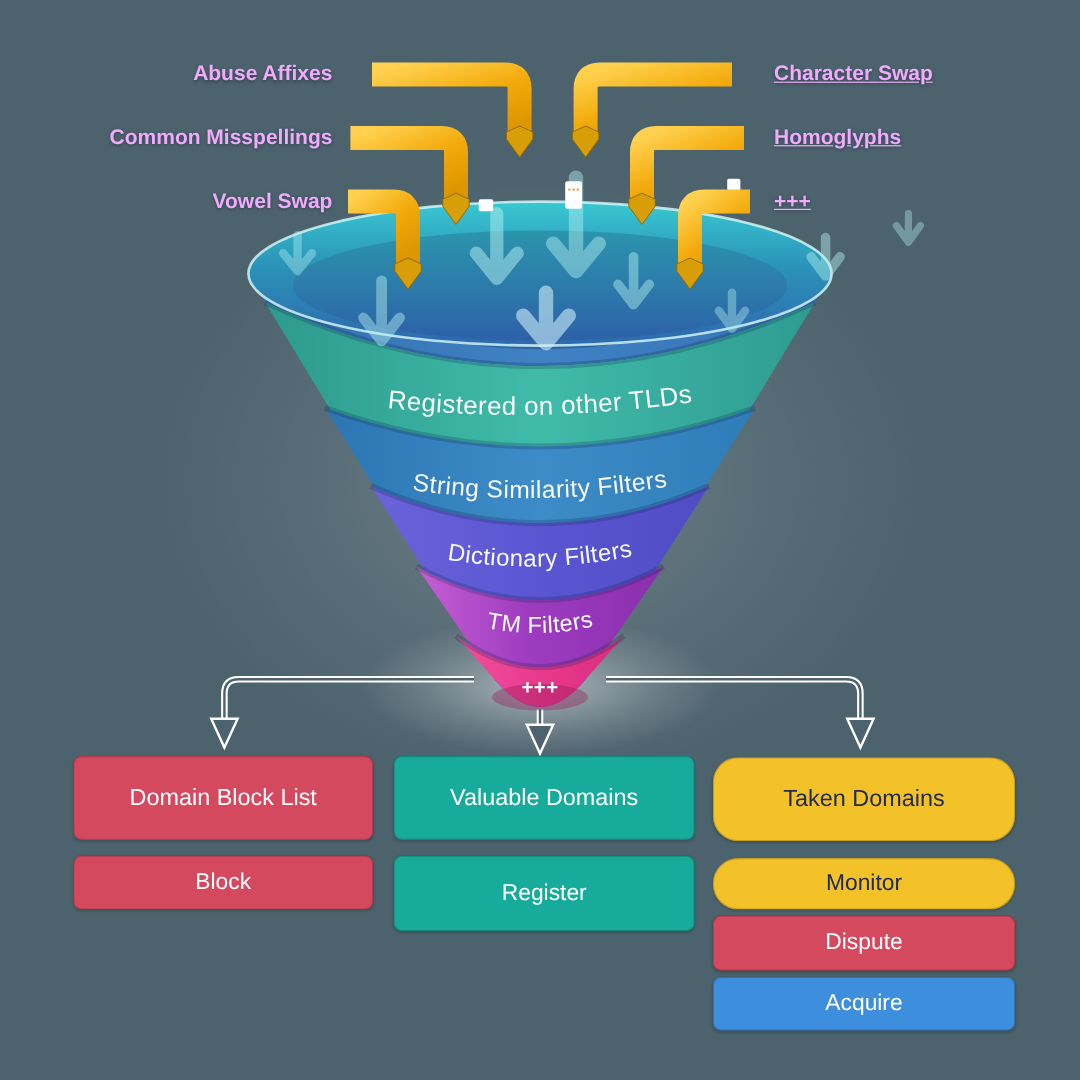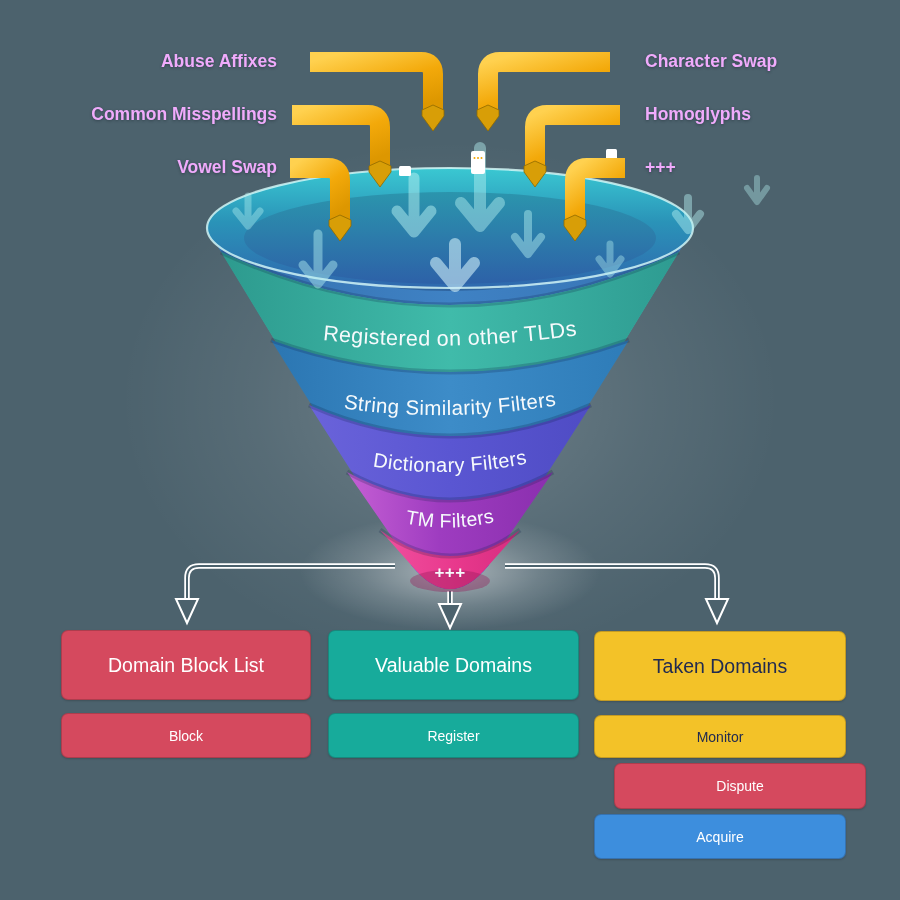--- a/index.html
+++ b/index.html
@@ -9,32 +9,32 @@
     font-family:"Liberation Sans", sans-serif;
   }
   #gfx{position:absolute;left:0;top:0;width:900px;height:900px;}
   .src-label{
     position:absolute;height:22px;line-height:22px;
     color:#f0abfc;font-size:17.5px;font-weight:700;
     text-shadow:0 1px 3px rgba(20,30,40,.45);
     white-space:nowrap;
   }
   .src-left{right:623px;text-align:right;}
-  .src-right{left:645px;text-align:left;}
+  .src-right{left:645px;text-align:left;text-decoration:underline;}
   .obox{
     position:absolute;display:flex;align-items:center;justify-content:center;
     border-radius:7px;border:1px solid rgba(30,20,20,.22);
     box-sizing:border-box;white-space:nowrap;
     box-shadow:0 1px 2px rgba(0,0,0,.18);
   }
   .obox.header{font-weight:400;font-size:19.5px;}
-  .obox.action{font-weight:400;font-size:14px;}
+  .obox.action{font-weight:400;font-size:19px;}
   .c-red{background:#d5495e;color:#ffffff;}
   .c-teal{background:#17ab9b;color:#ffffff;}
-  .c-yellow{background:#f3c228;color:#222b50;}
+  .c-yellow{background:#f3c228;color:#222b50;border-radius:21px;}
   .c-blue{background:#3d8edd;color:#ffffff;}
   .band-text{fill:#f6fafc;letter-spacing:.4px;}
 </style>
 </head>
 <body>
 
 <div id="stage">
 
   <svg id="gfx" viewBox="0 0 900 900">
     <defs>
@@ -204,20 +204,20 @@
   <div class="src-label src-left" style="top:103px;">Common Misspellings</div>
   <div class="src-label src-left" style="top:156px;">Vowel Swap</div>
   <div class="src-label src-right" style="top:50px;">Character Swap</div>
   <div class="src-label src-right" style="top:103px;">Homoglyphs</div>
   <div class="src-label src-right" style="top:156px;">+++</div>
 
   <div class="obox header c-red" style="left:61px;top:630px;width:250px;height:70px;">Domain Block List</div>
   <div class="obox action c-red" style="left:61px;top:713px;width:250px;height:45px;">Block</div>
 
   <div class="obox header c-teal" style="left:328px;top:630px;width:251px;height:70px;">Valuable Domains</div>
-  <div class="obox action c-teal" style="left:328px;top:713px;width:251px;height:45px;">Register</div>
+  <div class="obox action c-teal" style="left:328px;top:713px;width:251px;height:63px;">Register</div>
 
   <div class="obox header c-yellow" style="left:594px;top:631px;width:252px;height:70px;">Taken Domains</div>
   <div class="obox action c-yellow" style="left:594px;top:715px;width:252px;height:43px;">Monitor</div>
-  <div class="obox action c-red" style="left:594px;top:763px;width:252px;height:46px;margin-left:20px;">Dispute</div>
+  <div class="obox action c-red" style="left:594px;top:763px;width:252px;height:46px;">Dispute</div>
   <div class="obox action c-blue" style="left:594px;top:814px;width:252px;height:45px;">Acquire</div>
 
 </div>
 
 </body></html>

